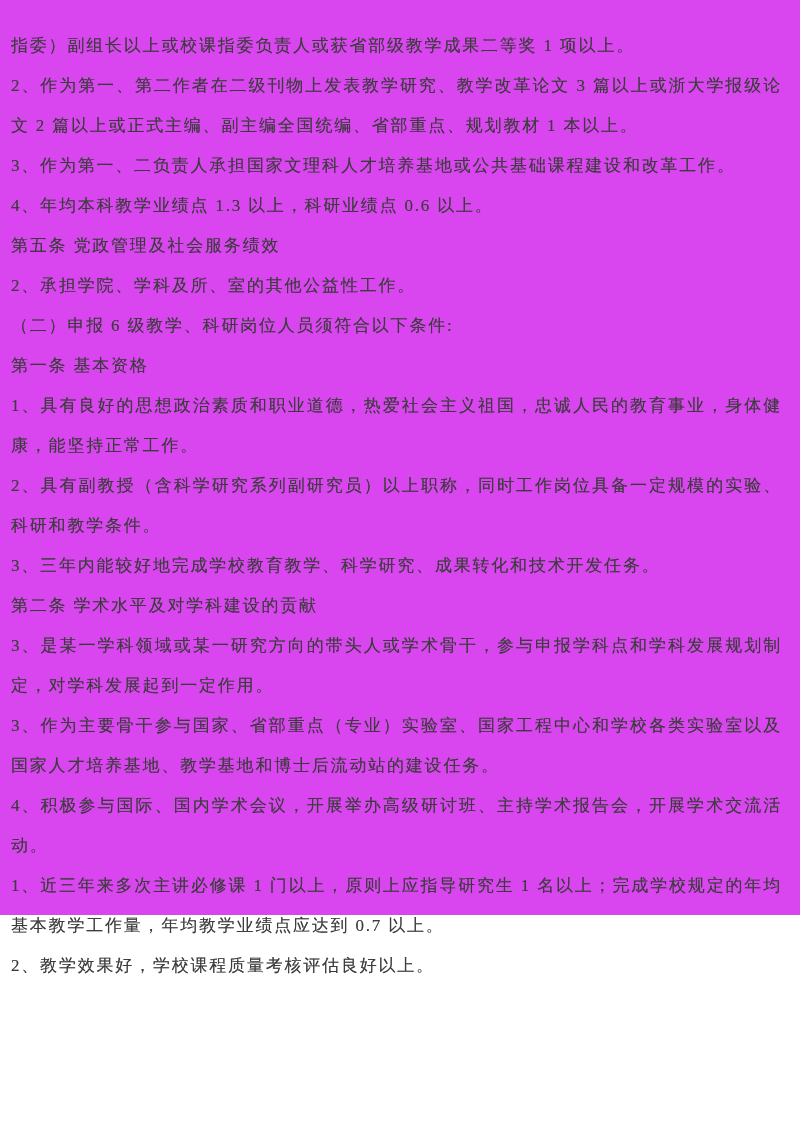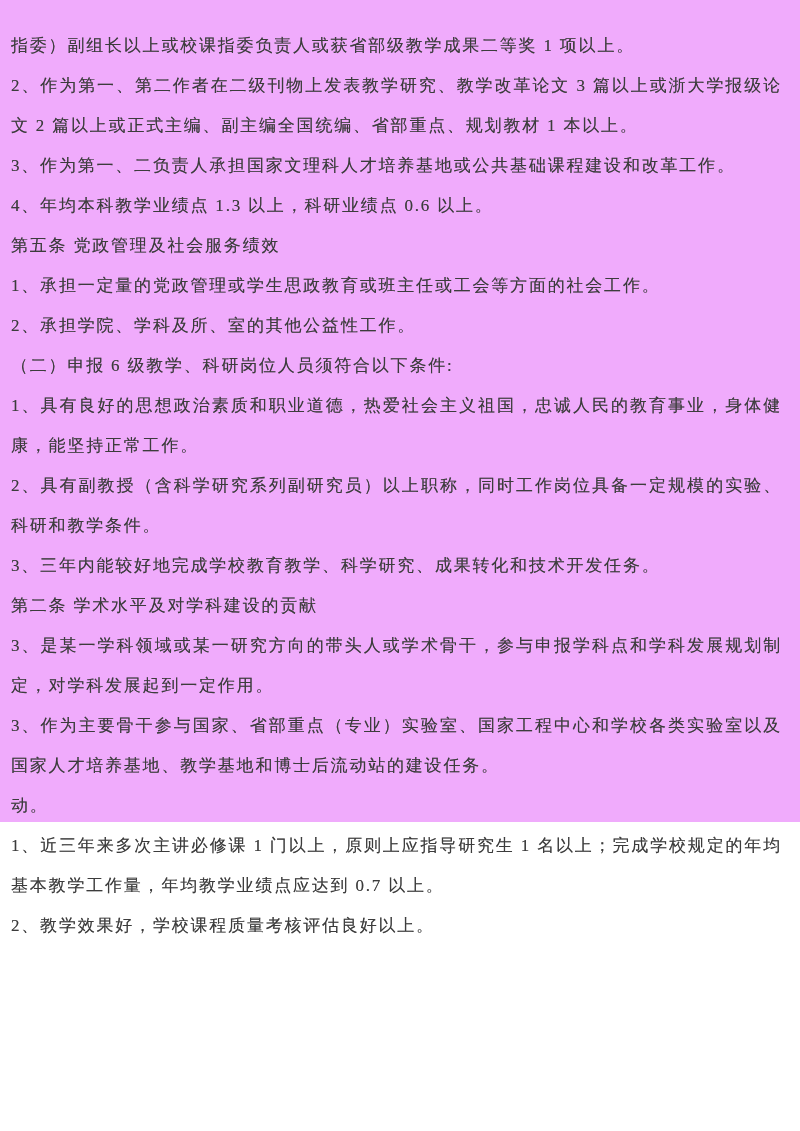--- a/index.html
+++ b/index.html
@@ -8,23 +8,23 @@
     background: #ffffff;
   }
   body {
     width: 800px;
     height: 1131px;
     overflow: hidden;
   }
   .page {
     box-sizing: border-box;
     width: 800px;
-    height: 822px;
+    height: 915px;
     padding: 26px 18px 12px 11px;
-    background: #f0abfc;
+    background: #d946ef;
   }
   .doc-body {
     width: 100%;
   }
   .line {
     height: 40px;
     line-height: 40px;
     font-family: "Liberation Serif", "DejaVu Serif", serif;
     font-size: 17px;
     letter-spacing: 1.8px;
@@ -42,31 +42,32 @@
 <body>
 
 <div class="page">
   <div class="doc-body" id="doc-body">
       <div class="line">指委）副组长以上或校课指委负责人或获省部级教学成果二等奖 1 项以上。</div>
       <div class="line just">2、作为第一、第二作者在二级刊物上发表教学研究、教学改革论文 3 篇以上或浙大学报级论</div>
       <div class="line">文 2 篇以上或正式主编、副主编全国统编、省部重点、规划教材 1 本以上。</div>
       <div class="line">3、作为第一、二负责人承担国家文理科人才培养基地或公共基础课程建设和改革工作。</div>
       <div class="line">4、年均本科教学业绩点 1.3 以上，科研业绩点 0.6 以上。</div>
       <div class="line">第五条 党政管理及社会服务绩效</div>
-      <div class="line">1、承担一定量的党政管理或学生思政教育或班主任或工会等方面的社会工作。</div>
       <div class="line">2、承担学院、学科及所、室的其他公益性工作。</div>
       <div class="line">（二）申报 6 级教学、科研岗位人员须符合以下条件:</div>
+      <div class="line">第一条 基本资格</div>
       <div class="line just">1、具有良好的思想政治素质和职业道德，热爱社会主义祖国，忠诚人民的教育事业，身体健</div>
       <div class="line">康，能坚持正常工作。</div>
       <div class="line just">2、具有副教授（含科学研究系列副研究员）以上职称，同时工作岗位具备一定规模的实验、</div>
       <div class="line">科研和教学条件。</div>
       <div class="line">3、三年内能较好地完成学校教育教学、科学研究、成果转化和技术开发任务。</div>
       <div class="line">第二条 学术水平及对学科建设的贡献</div>
       <div class="line just">3、是某一学科领域或某一研究方向的带头人或学术骨干，参与申报学科点和学科发展规划制</div>
       <div class="line">定，对学科发展起到一定作用。</div>
       <div class="line just">3、作为主要骨干参与国家、省部重点（专业）实验室、国家工程中心和学校各类实验室以及</div>
       <div class="line">国家人才培养基地、教学基地和博士后流动站的建设任务。</div>
+      <div class="line just">4、积极参与国际、国内学术会议，开展举办高级研讨班、主持学术报告会，开展学术交流活</div>
       <div class="line">动。</div>
       <div class="line just">1、近三年来多次主讲必修课 1 门以上，原则上应指导研究生 1 名以上；完成学校规定的年均</div>
       <div class="line">基本教学工作量，年均教学业绩点应达到 0.7 以上。</div>
       <div class="line">2、教学效果好，学校课程质量考核评估良好以上。</div>
     </div>
 </div>
 
 </body></html>

